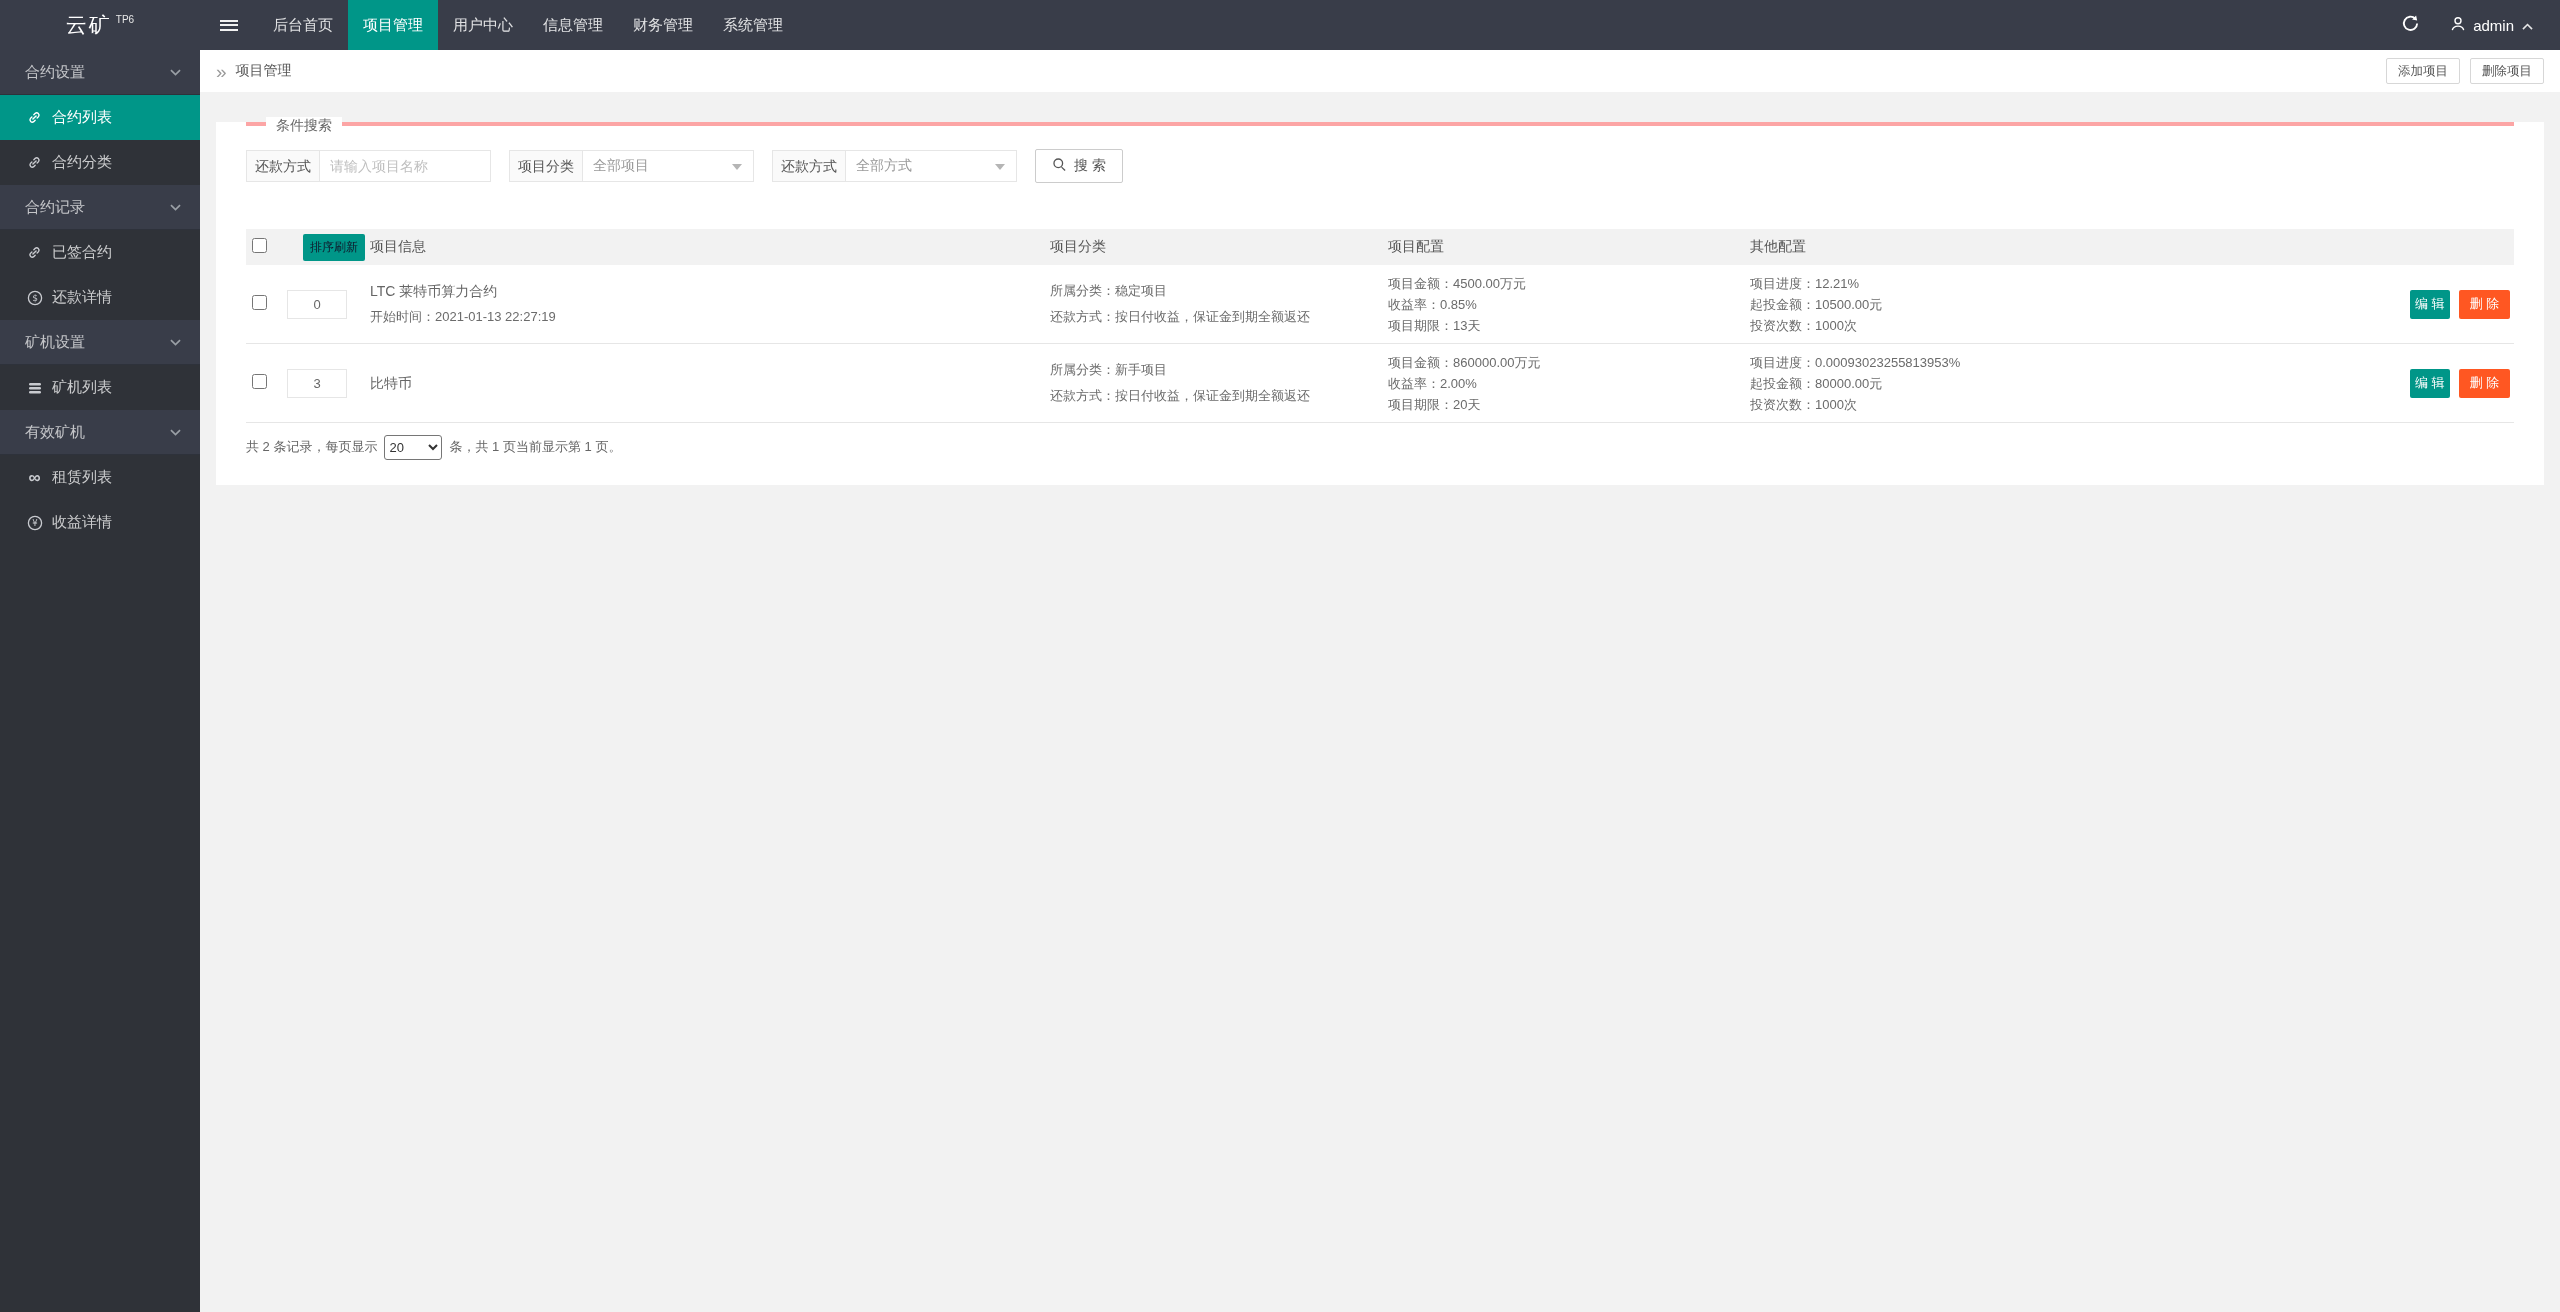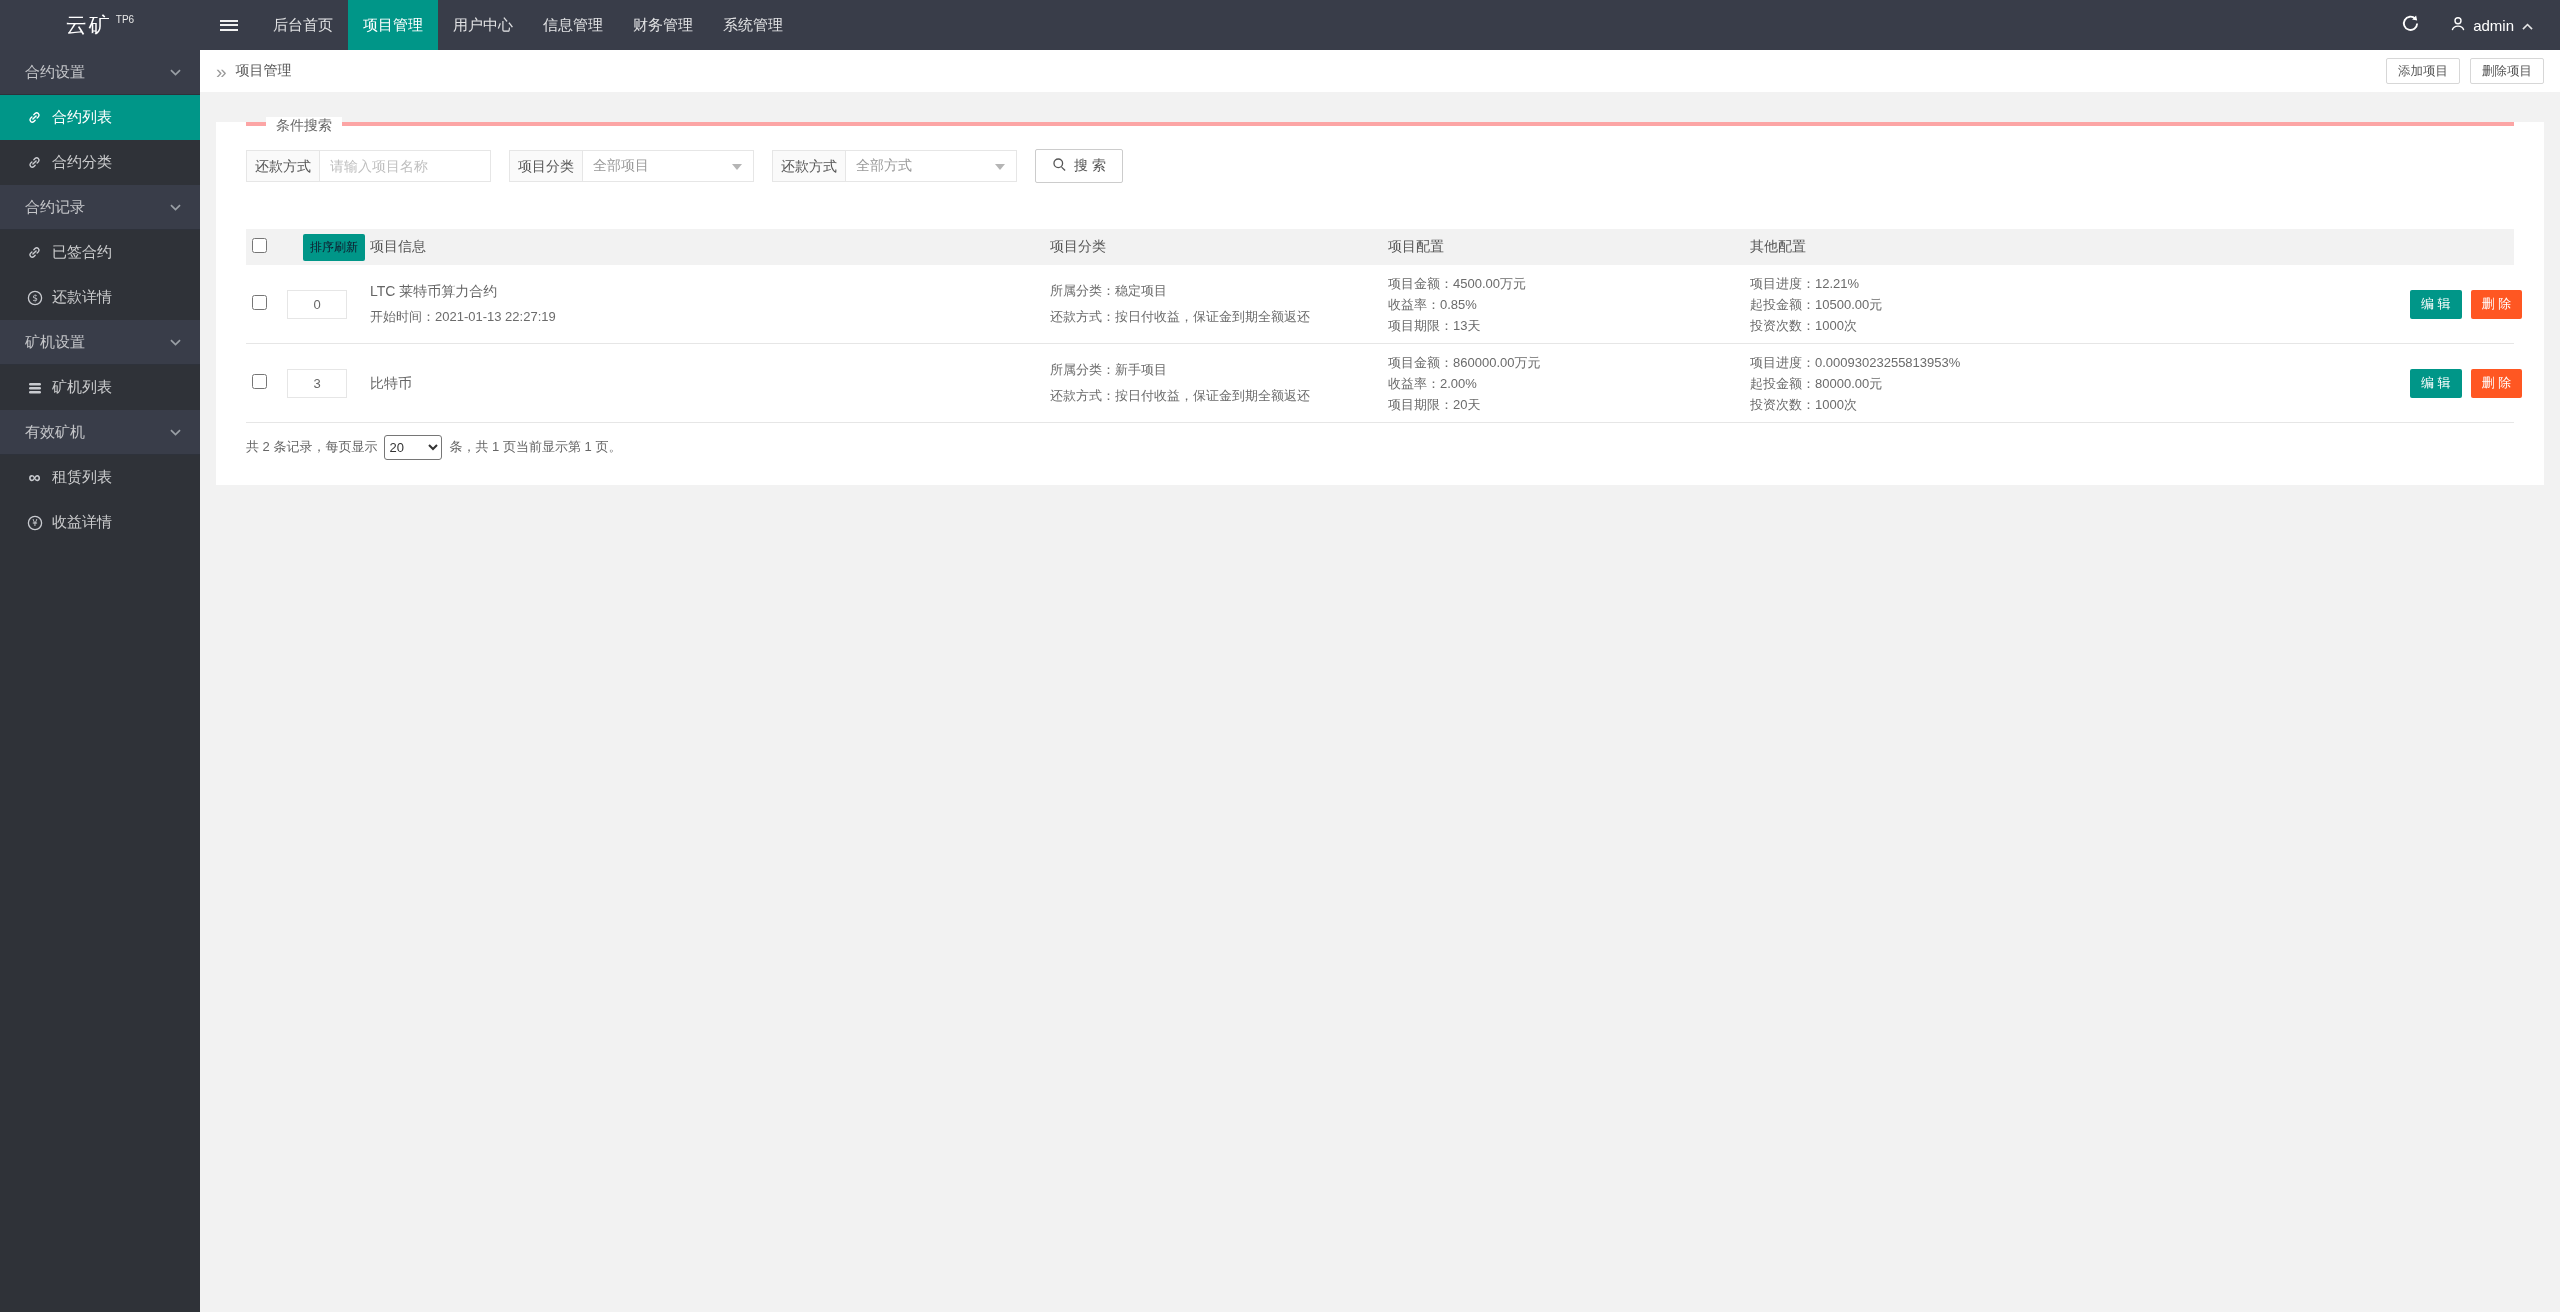--- a/index.html
+++ b/index.html
@@ -60,21 +60,21 @@
   .c-cat  { width:338px; }
   .c-conf { width:362px; }
   .c-other{ width:330px; }
   .c-act  { flex:1; display:flex; align-items:center; gap:9px; padding-left:330px; }
   input[type="checkbox"] { width:15px; height:15px; cursor:pointer; accent-color:#fff; }
   .btn-sort { background:#009688; color:#0f172a; border:none; font-size:12px; padding:5px 7px; border-radius:2px; cursor:pointer; font-family:inherit; white-space:nowrap;margin-left:16px; }
   .sort-input { width:60px; height:29px; border:1px solid #e6e6e6; text-align:center; font-size:13px; color:#666; outline:none; font-family:inherit; }
   .l1 { font-size:14px; color:#666; line-height:26px; }
   .l2 { font-size:13px; color:#6b6b6b; line-height:26px; }
   .l3 { font-size:13px; color:#6b6b6b; line-height:21px; }
-  .btn-edit { background:#009688; border:none; color:#fff; font-size:13px; height:29px; padding:0 11px; border-radius:2px; cursor:pointer; font-family:inherit; white-space:nowrap; }
+  .btn-edit { background:#009688; border:none; color:#fff; font-size:13px; height:29px; padding:0 5px; border-radius:2px; cursor:pointer; font-family:inherit; white-space:nowrap; }
   .btn-del  { background:#FF5722; border:none; color:#fff; font-size:13px; height:29px; padding:0 11px; border-radius:2px; cursor:pointer; font-family:inherit; white-space:nowrap; }
 
   .pager { height:48px; display:flex; align-items:center; font-size:13px; color:#666; }
   .psize { margin:0 7px; width:58px; height:25px; font-size:13px; color:#333; border:1px solid #767676; border-radius:3px; background:#fff; font-family:inherit; cursor:pointer; }
 </style>
 </head>
 <body>
 
 <header class="topbar">
   <div class="logo">

